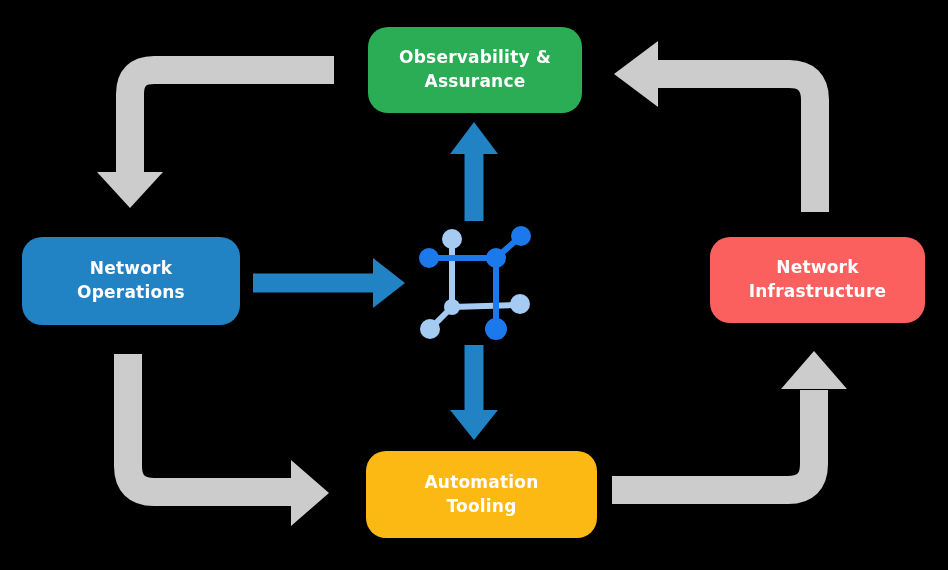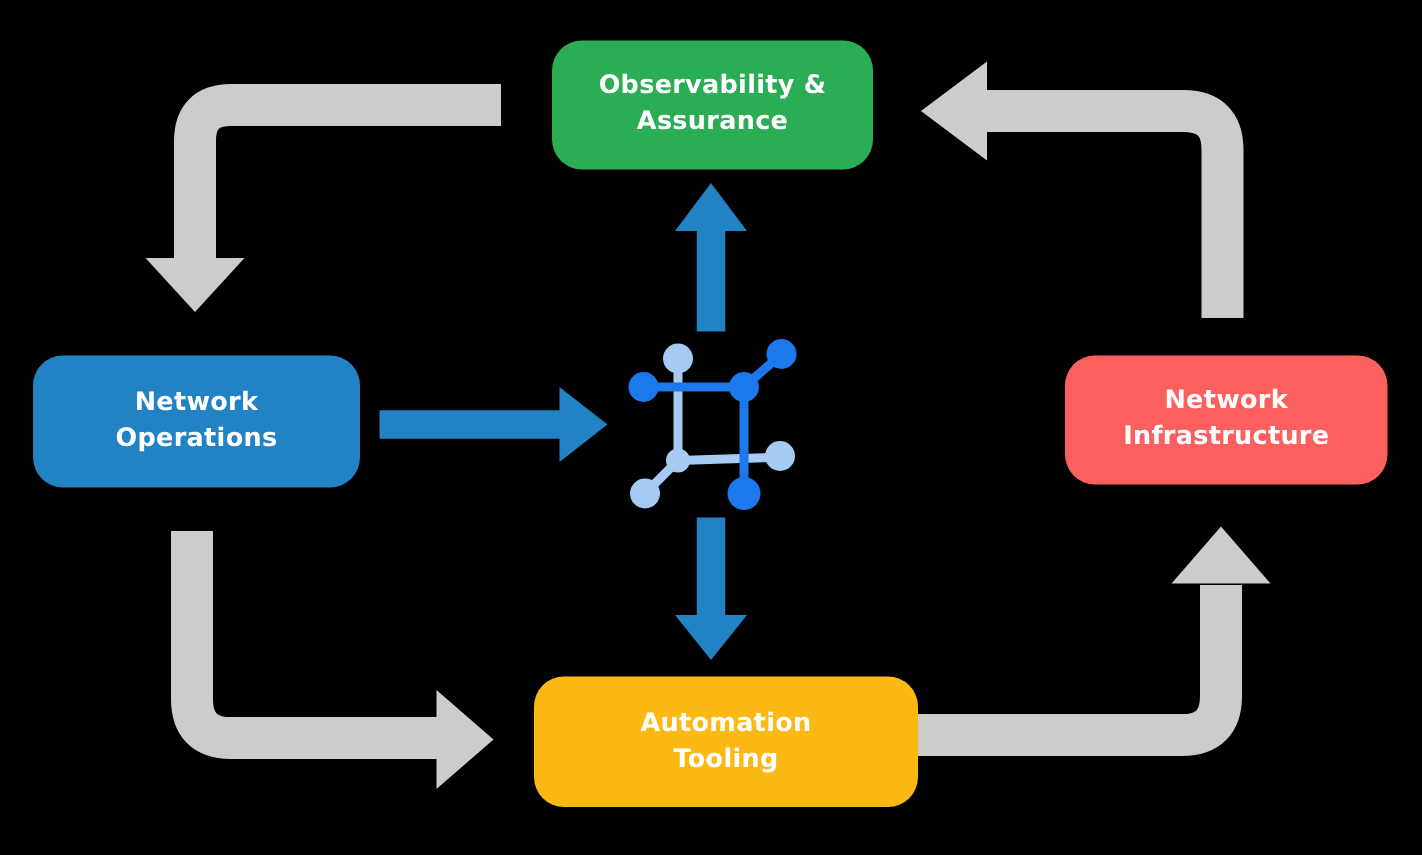--- a/index.html
+++ b/index.html
@@ -16,21 +16,21 @@
     position:absolute;
     display:flex;align-items:center;justify-content:center;
     border-radius:20px;
     color:var(--c-text,#fff);
     font-size:17px;font-weight:600;letter-spacing:.2px;
     line-height:1.4;text-align:center;white-space:pre-line;
   }
   .node-top{left:368px;top:27px;width:214px;height:86px;background:var(--c-green,#2AAD55);}
   .node-left{left:22px;top:237px;width:218px;height:88px;background:var(--c-blue,#2182C4);}
   .node-right{left:710px;top:237px;width:215px;height:86px;background:var(--c-red,#FB5F5E);}
-  .node-bottom{left:356px;top:451px;width:256px;height:87px;background:var(--c-yellow,#FCB813);}
+  .node-bottom{left:366px;top:451px;width:231px;height:87px;background:var(--c-yellow,#FCB813);}
   .arrow-gray{stroke:var(--c-gray,#CCCCCC);stroke-width:28;fill:none;}
   .head-gray{fill:var(--c-gray,#CCCCCC);stroke:none;}
   .arrow-blue{stroke:var(--c-blue,#2182C4);stroke-width:19;fill:none;}
   .head-blue{fill:var(--c-blue,#2182C4);stroke:none;}
   .icon-line-dark{stroke:var(--c-icon_dark_blue,#1B79EC);stroke-width:6;fill:none;stroke-linecap:round;}
   .icon-line-light{stroke:var(--c-icon_light_blue,#A5CBF3);stroke-width:6;fill:none;stroke-linecap:round;}
   .icon-dot-dark{fill:var(--c-icon_dark_blue,#1B79EC);stroke:none;}
   .icon-dot-light{fill:var(--c-icon_light_blue,#A5CBF3);stroke:none;}
 </style>
 </head>

